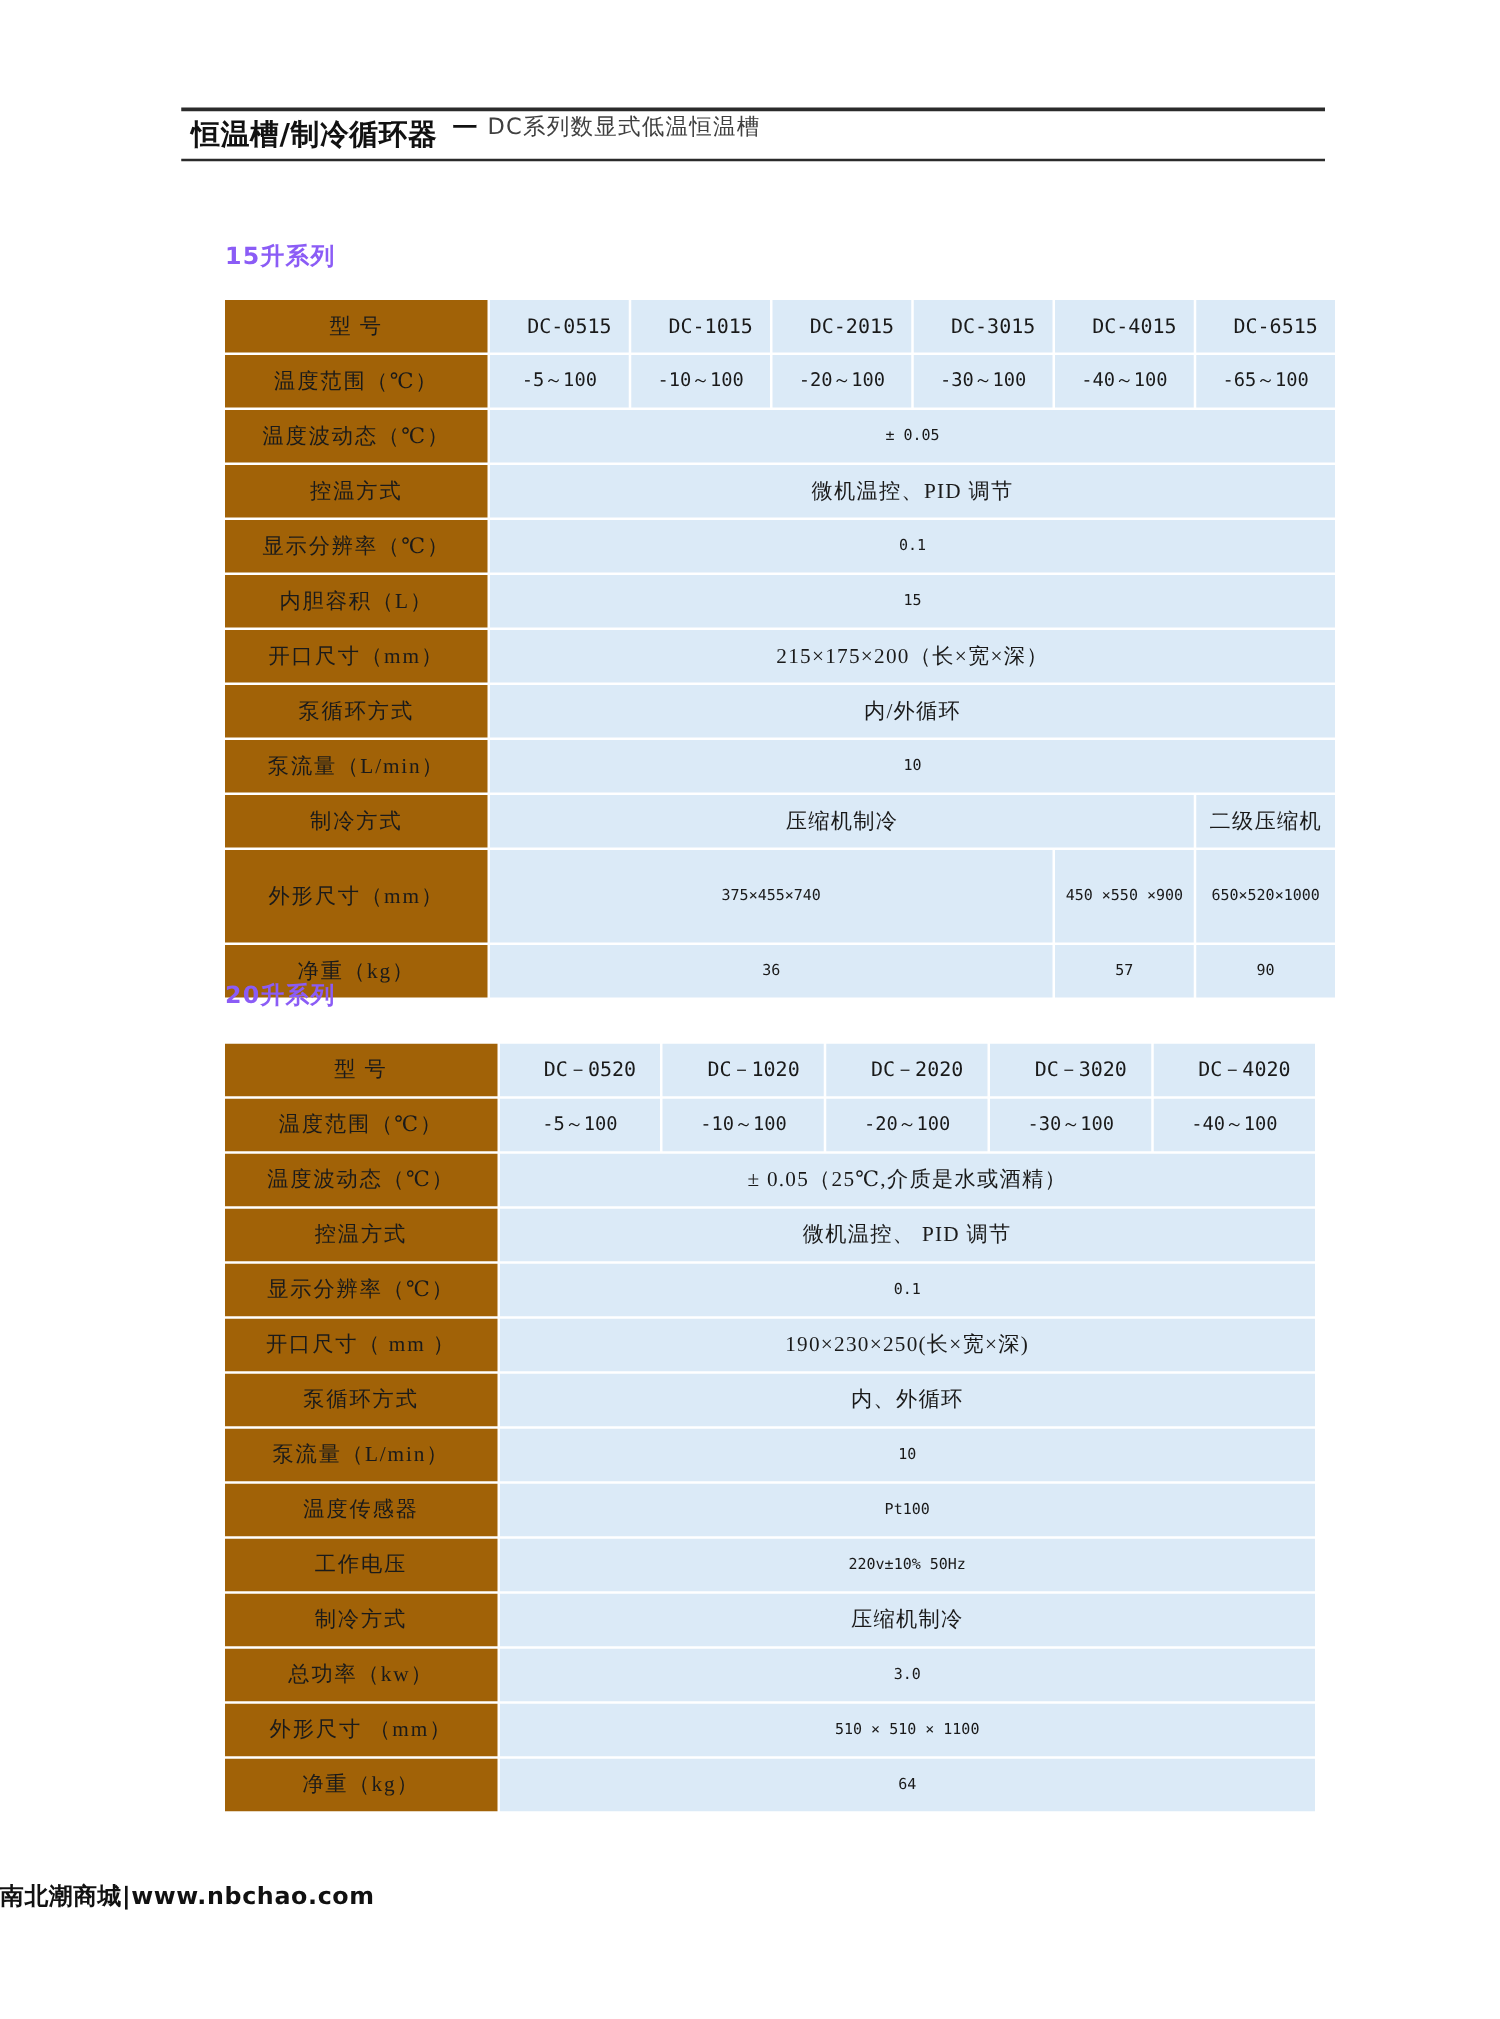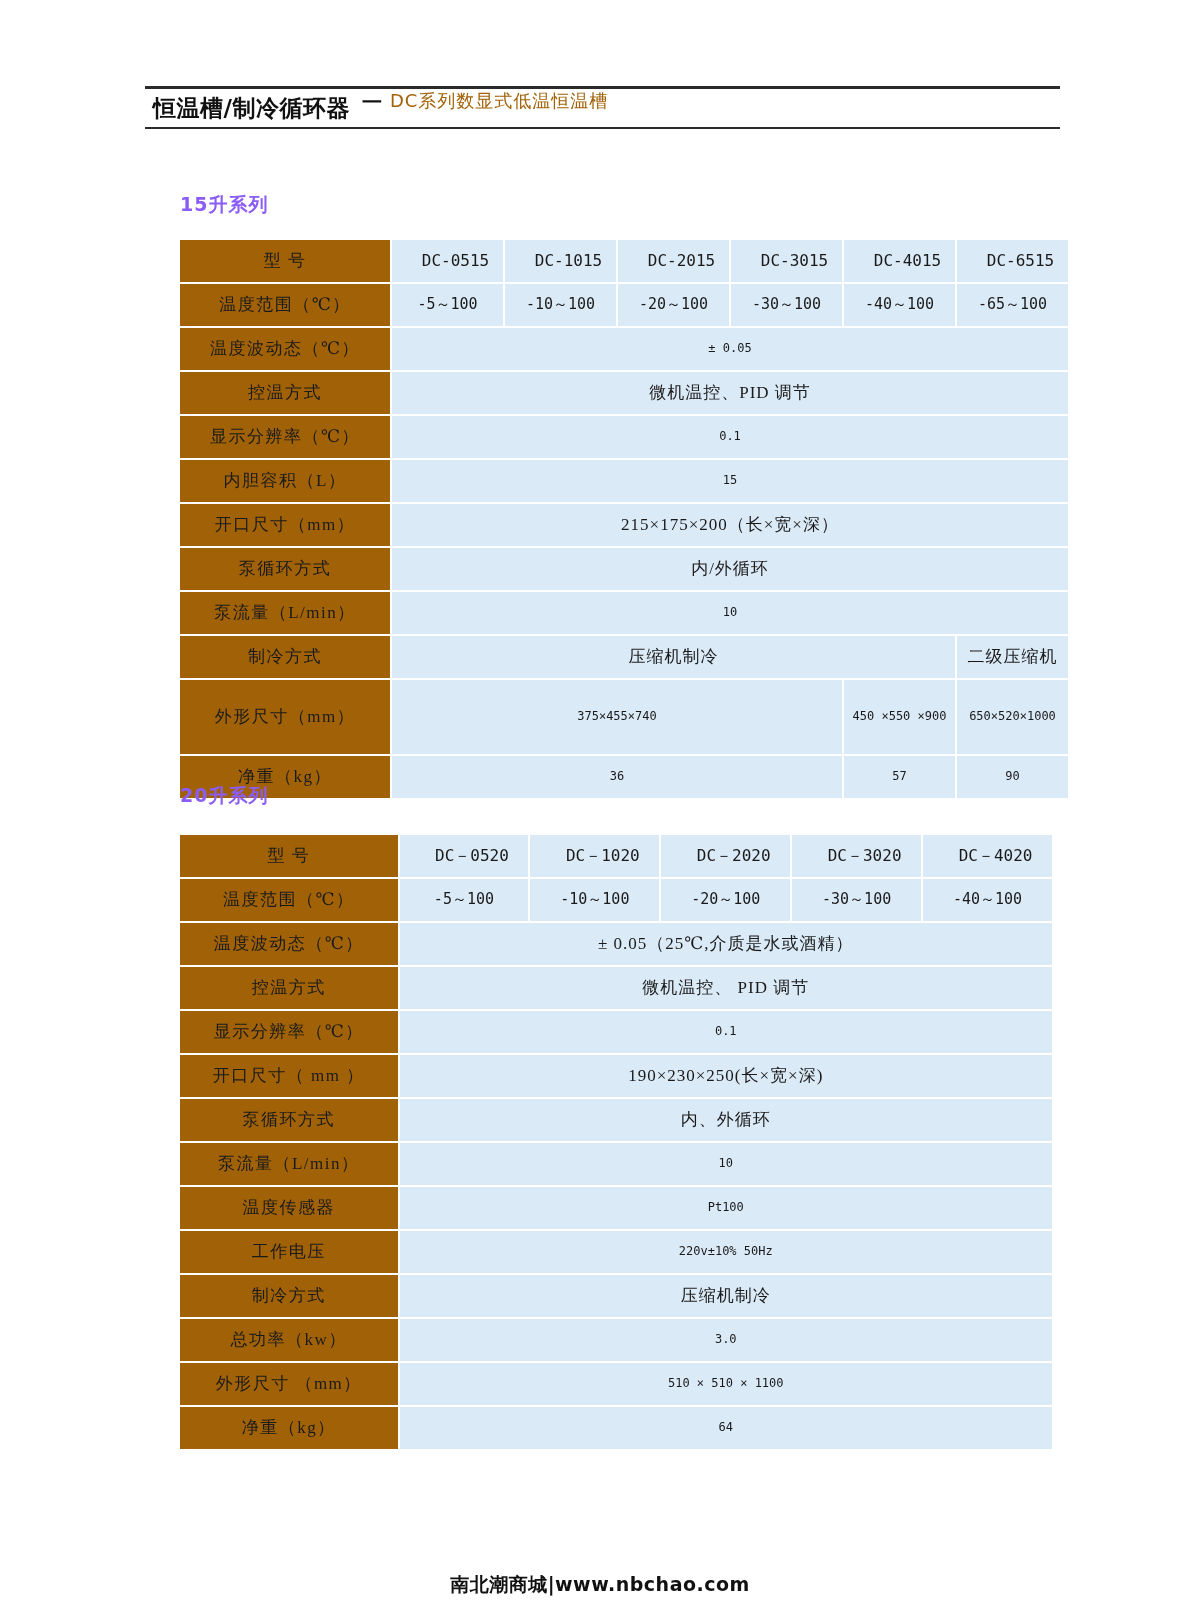--- a/index.html
+++ b/index.html
@@ -66,21 +66,21 @@
     font-family: "DejaVu Sans", sans-serif;
     font-size: 20px;
     font-weight: bold;
     margin: 0 8px 0 6px;
     color: #111;
   }
   .header-sub {
     font-family: "DejaVu Sans", "Liberation Sans", sans-serif;
     font-size: 18px;
     letter-spacing: 1px;
-    color: #a16207;
+    color: #404040;
   }
 
   
   .section-title {
     position: absolute;
     font-family: "DejaVu Sans", "Liberation Sans", sans-serif;
     font-weight: bold;
     font-size: 19px;
     color: #8b5cf6;
     letter-spacing: 1px;
@@ -136,23 +136,23 @@
     letter-spacing: 0px;
     background: #dbeaf7;
   }
   .row-tall td { height: 30px; }
   .row-xtall td { height: 62px; }
 
   
   .footer {
     position: absolute;
     left: 0;
-    top: 1572px;
+    top: 1504px;
     width: 1200px;
-    text-align: center;
+    text-align: left;
     font-family: "DejaVu Sans", "Liberation Sans", sans-serif;
     font-size: 19px;
     font-weight: bold;
     color: #111;
     letter-spacing: 0.5px;
   }
 </style>
 </head>
 <body>
 

